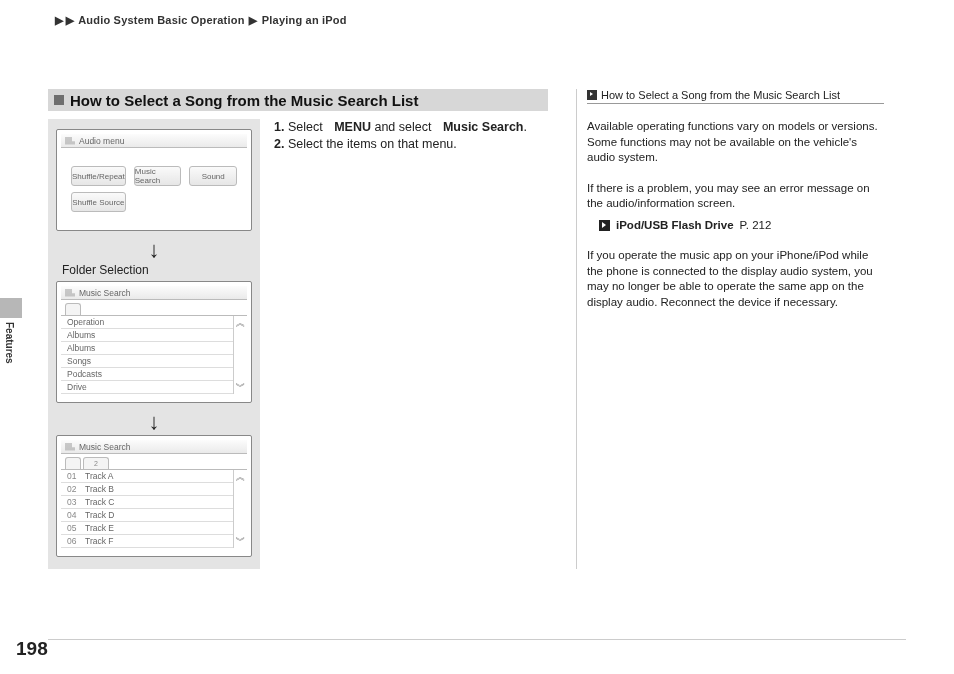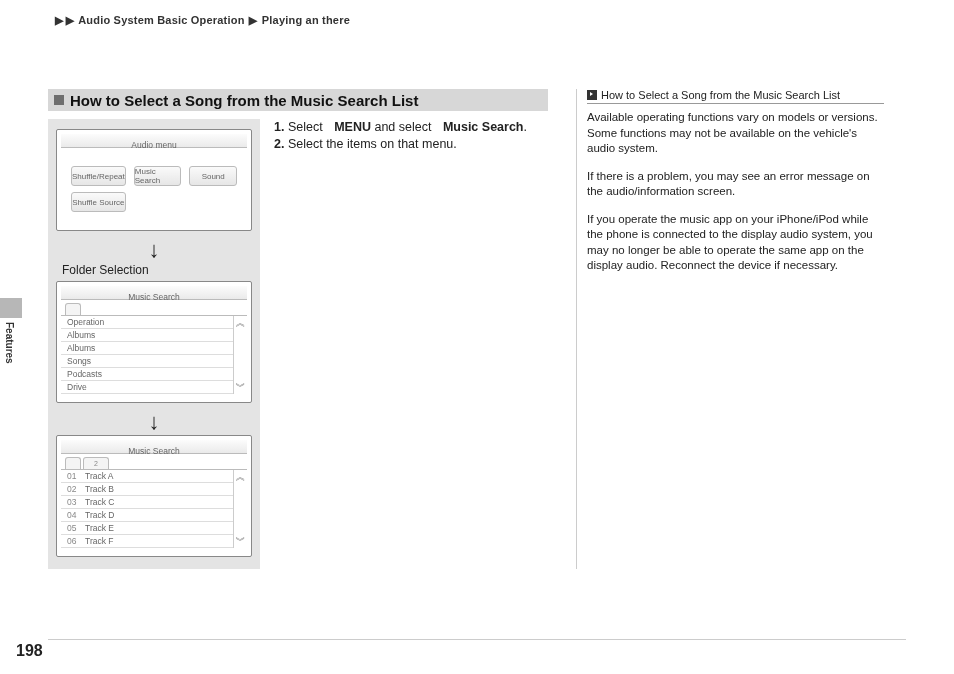--- a/index.html
+++ b/index.html
@@ -73,21 +73,20 @@
     color: #555;
   }
   .mock .hdr {
     background: linear-gradient(#fcfcfc,#eaeaea);
     border-bottom: 1px solid #bbb;
     padding: 2px 4px;
     display: flex;
     align-items: center;
     gap: 4px;
     height: 14px;
-    flex-direction: column;
   }
   .mock .note-icon {
     width: 10px; height: 8px;
     display: inline-block;
     background: linear-gradient(#999,#999);
     clip-path: polygon(0 0, 70% 0, 70% 60%, 100% 60%, 100% 100%, 0 100%);
     opacity: .5;
   }
   .mock .hdr-title { font-size: 8.5px; color: #666; }
 
@@ -186,21 +185,21 @@
     content: "";
     position: absolute;
     left: 3px; top: 2px;
     border-left: 3px solid #fff;
     border-top: 2px solid transparent;
     border-bottom: 2px solid transparent;
     height: 0; width: 0;
   }
   .right-title { font-size: 11px; }
   .right-body { font-size: 11.5px; line-height: 1.35; }
-  .right-body p { margin: 0 0 12px 0; }
+  .right-body p { margin: 15px 0 12px 0; }
   .xref { display: flex; gap: 6px; align-items: center; margin: -6px 0 12px 12px; font-size: 11.5px; }
   .xref .arrow-box {
     width: 11px; height: 11px; background: #222; display: inline-block; position: relative;
   }
   .xref .arrow-box::after {
     content: "";
     position: absolute; left: 3px; top: 2px;
     border-left: 4px solid #fff;
     border-top: 3px solid transparent;
     border-bottom: 3px solid transparent;
@@ -223,42 +222,42 @@
     font-weight: 600;
     color: #333;
     margin-top: 4px;
     margin-left: 4px;
   }
 
   .page-num {
     position: absolute;
     left: 16px;
     bottom: 14px;
-    font-size: 16px;
+    font-size: 19px;
     font-weight: 700;
   }
   .footer-line {
     position: absolute;
     left: 48px;
     right: 48px;
     bottom: 34px;
     height: 1px;
     background: #ccc;
   }
 </style>
 </head>
 <body>
 
 <div class="page">
 
   <div class="breadcrumb">
     <span class="chev">▶</span><span class="chev">▶</span>
     <span>Audio System Basic Operation</span>
     <span class="chev">▶</span>
-    <span>Playing an there</span>
+    <span>Playing an iPod</span>
   </div>
 
   <div class="content">
 
     <div class="left-col">
       <div class="section-title-row">
         <span class="sq"></span>
         <span class="section-title">How to Select a Song from the Music Search List</span>
       </div>
 
@@ -367,20 +366,25 @@
     </div>
 
     <div class="right-col">
       <div class="right-header">
         <span class="boxicon"></span>
         <span class="right-title">How to Select a Song from the Music Search List</span>
       </div>
       <div class="right-body">
         <p>Available operating functions vary on models or versions. Some functions may not be available on the vehicle's audio system.</p>
         <p>If there is a problem, you may see an error message on the audio/information screen.</p>
+        <div class="xref">
+          <span class="arrow-box"></span>
+          <span class="bold">iPod/USB Flash Drive</span>
+          <span>P. 212</span>
+        </div>
         <p>If you operate the music app on your iPhone/iPod while the phone is connected to the display audio system, you may no longer be able to operate the same app on the display audio. Reconnect the device if necessary.</p>
       </div>
     </div>
   </div>
 
   <div class="side-tab">
     <div class="block"></div>
     <div class="label">Features</div>
   </div>
 

